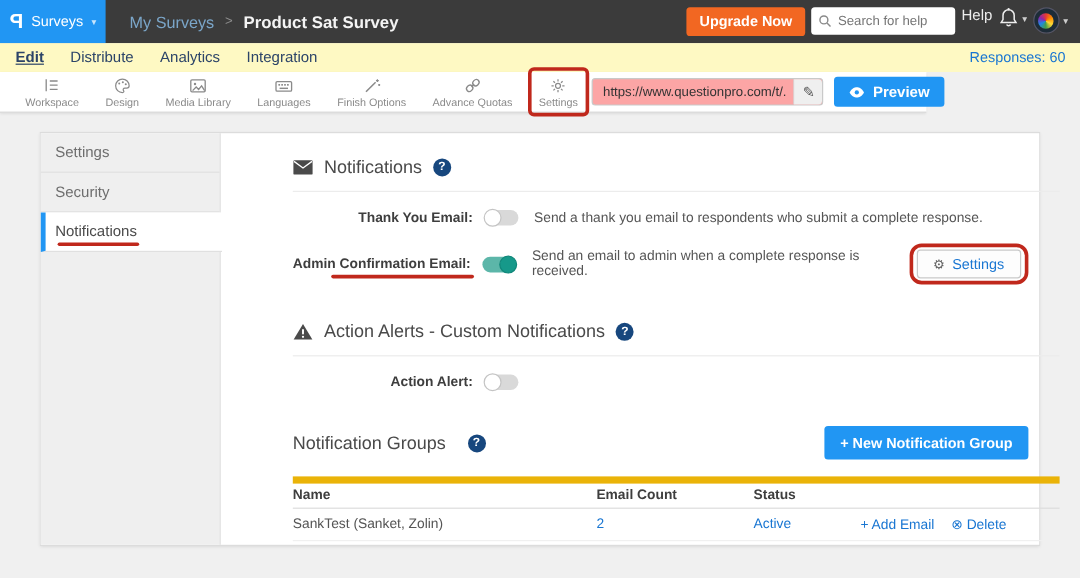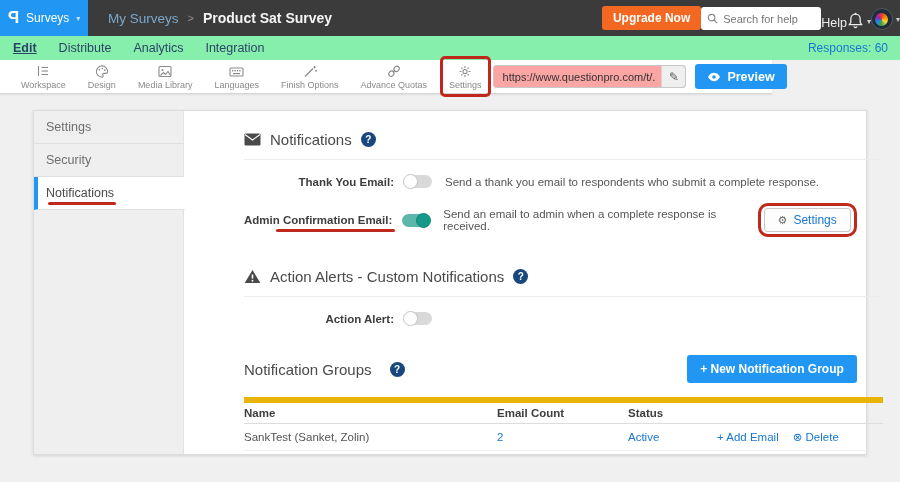--- a/index.html
+++ b/index.html
@@ -10,31 +10,31 @@
   
   .topbar { position:absolute; top:0; left:0; width:900px; height:36px; background:#3b3b3b; display:flex; align-items:center; }
   .logo-block { width:88px; height:36px; background:#2196f3; display:flex; align-items:center; justify-content:center; gap:7px; color:#fff; cursor:pointer; }
   .logo-p { font-size:17px; font-weight:bold; transform:scaleX(-1); }
   .logo-menu { font-size:12px; }
   .caret { font-size:8px; color:rgba(255,255,255,.75); }
   .breadcrumb { margin-left:20px; display:flex; align-items:center; gap:9px; font-size:13.5px; }
   .bc-parent { color:#7ba6c9; cursor:pointer; }
   .bc-sep { color:#8f8f8f; font-size:11px; }
   .bc-title { color:#f4f4f4; font-weight:bold; font-size:14px; }
-  .top-right { margin-left:auto; display:flex; align-items:flex-end; gap:0; padding-right:0; }
+  .top-right { margin-left:auto; display:flex; align-items:flex-start; gap:5px; padding-right:10px; }
   .upgrade-btn { background:#f26722; color:#fff; font-weight:bold; font-size:12px; padding:5px 11px; border-radius:3px; border:none; cursor:pointer; font-family:inherit; }
   .searchbox { width:120px; height:23px; background:#fff; border-radius:3px; display:flex; align-items:center; padding:0 6px; gap:5px; }
   .searchbox input { border:none; outline:none; width:90px; font-size:11px; color:#555; font-family:inherit; background:transparent; }
   .help-link { color:#ededed; font-size:12.5px; cursor:pointer; }
   .bell-wrap, .avatar-wrap { display:flex; align-items:center; gap:3px; cursor:pointer; }
   .avatar { width:22px; height:22px; border-radius:50%; background:#1d2c38; border:1px solid #556; display:flex; align-items:center; justify-content:center; }
   .avatar-core { width:13px; height:13px; border-radius:50%; background:conic-gradient(#e53935,#fb8c00,#fdd835,#43a047,#1e88e5,#8e24aa,#e53935); }
 
   
-  .subnav { position:absolute; top:36px; left:0; width:900px; height:24px; background:#86efac; display:flex; align-items:center; }
+  .subnav { position:absolute; top:36px; left:0; width:900px; height:24px; background:#fef9c3; display:flex; align-items:center; }
   .subnav-item { padding:0 11px; font-size:12.5px; color:#2c4468; cursor:pointer; }
   .subnav-item.first { margin-left:2px; }
   .subnav-item.active { font-weight:bold; text-decoration:underline; }
   .responses { margin-left:auto; margin-right:12px; color:#1976d2; font-size:12px; }
 
   
   .toolbar { position:absolute; top:60px; left:0; width:772px; height:34px; background:#fff; border-bottom:1px solid #d5d5d5; box-shadow:0 1px 2px rgba(0,0,0,.08); display:flex; align-items:center; }
   .tool { display:flex; flex-direction:column; align-items:center; justify-content:center; padding:0 11px; height:34px; cursor:pointer; position:relative; }
   .tool.first { margin-left:10px; }
   .tool svg { display:block; }

